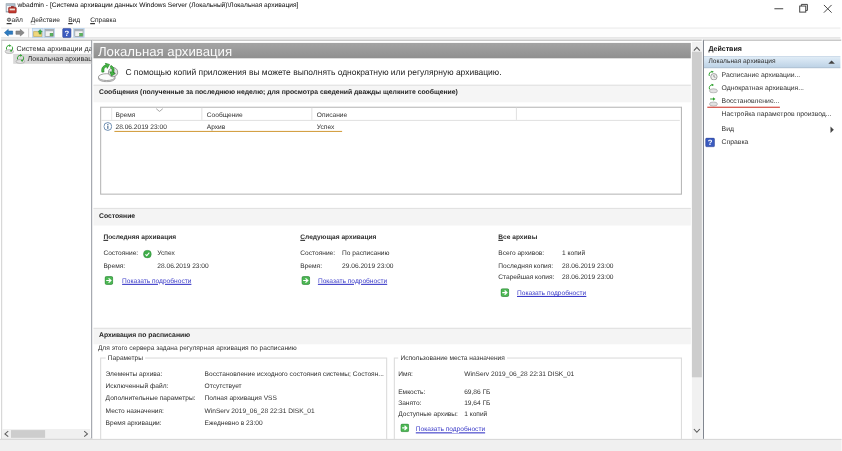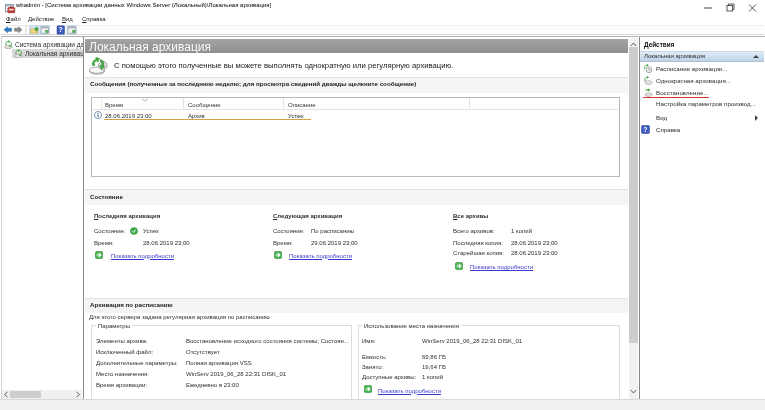--- a/index.html
+++ b/index.html
@@ -96,21 +96,21 @@
   <div class="abs" style="left:88px;top:39.5px;font-size:12px;line-height:13px;color:#fafafa;white-space:nowrap;">Локальная архивация</div>
 
   <svg class="abs" style="left:88px;top:56px;" width="19" height="18" viewBox="0 0 19 18">
     <ellipse cx="8" cy="14.2" rx="7.6" ry="3.1" fill="#f0f0f0" stroke="#8a8a8a" stroke-width="0.7"></ellipse>
     <ellipse cx="8" cy="13.1" rx="7.6" ry="3.1" fill="#fbfbfb" stroke="#8a8a8a" stroke-width="0.7"></ellipse>
     <circle cx="13.8" cy="8.6" r="4.2" fill="#e3e3e3" stroke="#7d7d7d" stroke-width="0.7"></circle>
     <path d="M13.8 6 L13.8 8.6 L15.8 9.6" stroke="#555" stroke-width="0.8" fill="none"></path>
     <path d="M3.6 8.6 C2.8 5.2 4.6 2.6 7.4 2.2 L6.7 0.4 L10.6 1.6 L8.5 5.2 L7.9 3.6 C6 4 4.9 5.8 5.6 8.4 Z" fill="#47b747" stroke="#157815" stroke-width="0.5"></path>
     <path d="M11.9 2.5 C14.6 3.7 15.5 6.8 14 9.3 L15.8 9.9 L12.3 12.1 L10.9 8.2 L12.5 8.7 C13.4 6.9 12.9 5 11.1 4 Z" fill="#47b747" stroke="#157815" stroke-width="0.5"></path>
   </svg>
-  <div class="abs" style="left:113px;top:59.5px;font-size:7.7px;line-height:9px;color:#1a1a1a;white-space:nowrap;">С помощью этого полученные вы можете выполнять однократную или регулярную архивацию.</div>
+  <div class="abs" style="left:113px;top:59.5px;font-size:7.7px;line-height:9px;color:#1a1a1a;white-space:nowrap;">С помощью копий приложения вы можете выполнять однократную или регулярную архивацию.</div>
 
   <div class="abs hdrline" style="left:84px;top:75.5px;width:543px;height:15px;background:#f5f5f5;"></div>
   <div class="abs sl" style="left:89px;top:78.5px;">Сообщения (полученные за последнюю неделю; для просмотра сведений дважды щелкните сообщение)</div>
 
   <div class="abs" style="left:90px;top:96px;width:529px;height:80px;background:#fff;border:1px solid #b9b9b9;box-sizing:border-box;"></div>
   <div class="abs" style="left:91px;top:97px;width:526px;height:11px;border-bottom:1px solid #e3e3e3;"></div>
   <div class="abs" style="left:182px;top:97px;width:1px;height:11px;background:#e3e3e3;"></div>
   <div class="abs" style="left:100px;top:97px;width:1px;height:11px;background:#e9e9e9;"></div>
   <div class="abs" style="left:282px;top:97px;width:1px;height:11px;background:#e3e3e3;"></div>
   <div class="abs" style="left:468px;top:97px;width:1px;height:11px;background:#e3e3e3;"></div>

